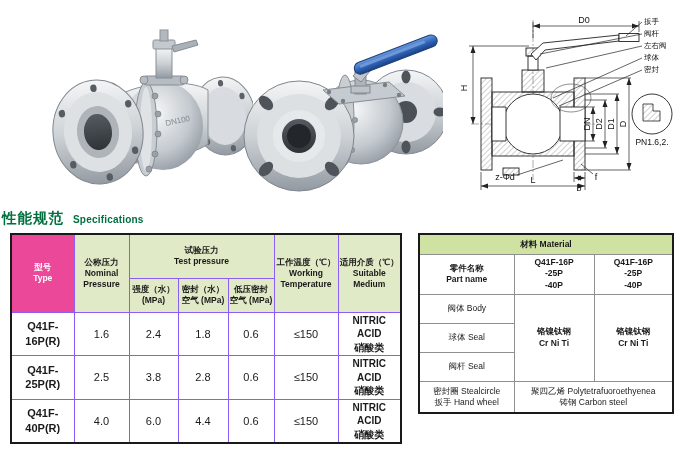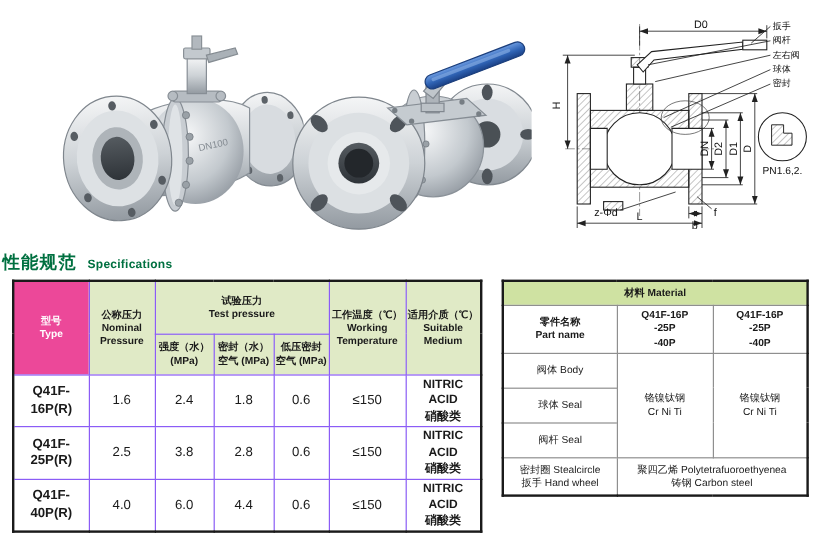--- a/index.html
+++ b/index.html
@@ -36,21 +36,21 @@
   
   .material-table{position:absolute;left:418px;top:233px;width:254px;
               border-collapse:collapse;table-layout:fixed;border:2px solid #1a1a1a;}
   .material-table th,.material-table td{border:1px solid #8f8f8f;white-space:pre-line;
               text-align:center;vertical-align:middle;padding:1px;line-height:1.3;}
   .material-table th{font-size:8.5px;font-weight:bold;}
   .material-table td{font-size:8.5px;}
   .band-row{height:20px;}
   .band-cell{background:#cfe2a2;font-size:9.5px;}
   .mhr{height:40px;} .mr{height:29px;} .mlast{height:32px;}
-  td.mat-cell{font-weight:normal;text-align:center;}
+  td.mat-cell{font-weight:bold;text-align:center;}
 
   svg text{font-family:"Liberation Sans",sans-serif;}
 </style>
 </head>
 <body>
 
 <div id="page">
 
   <div id="photo1" class="photo">
     <svg width="205" height="190" viewBox="0 0 205 190">

